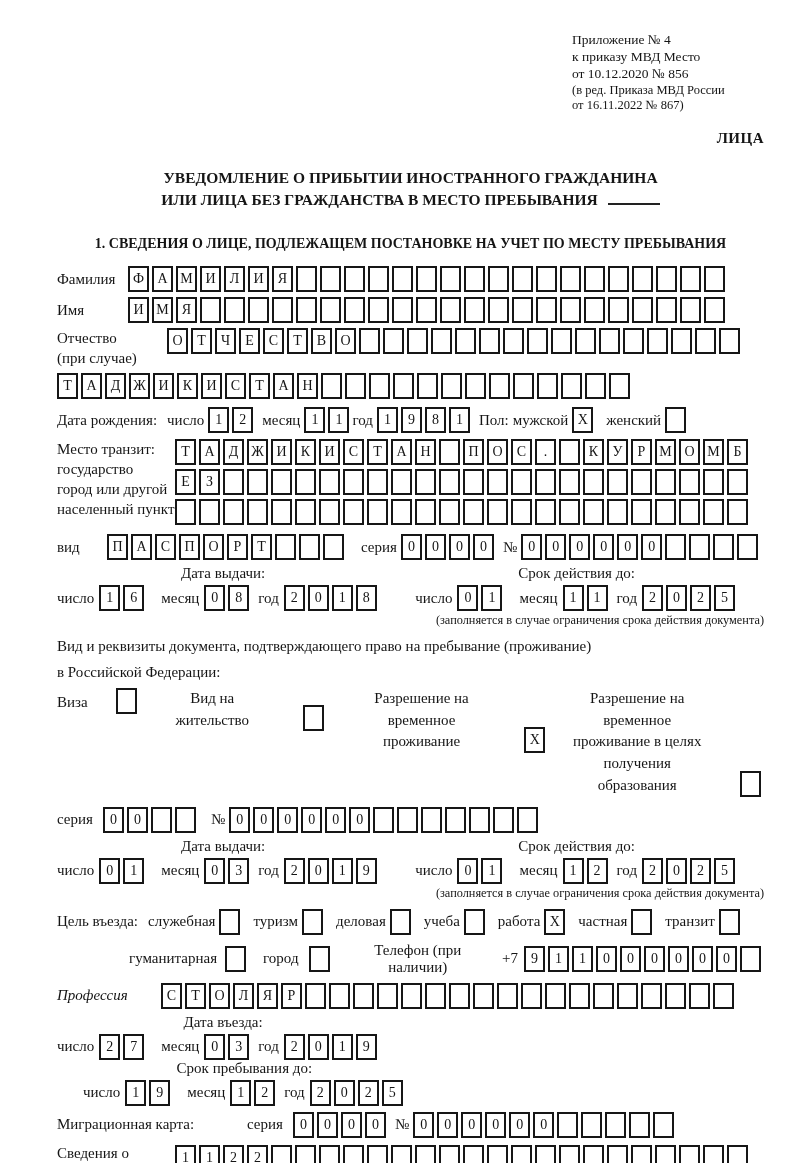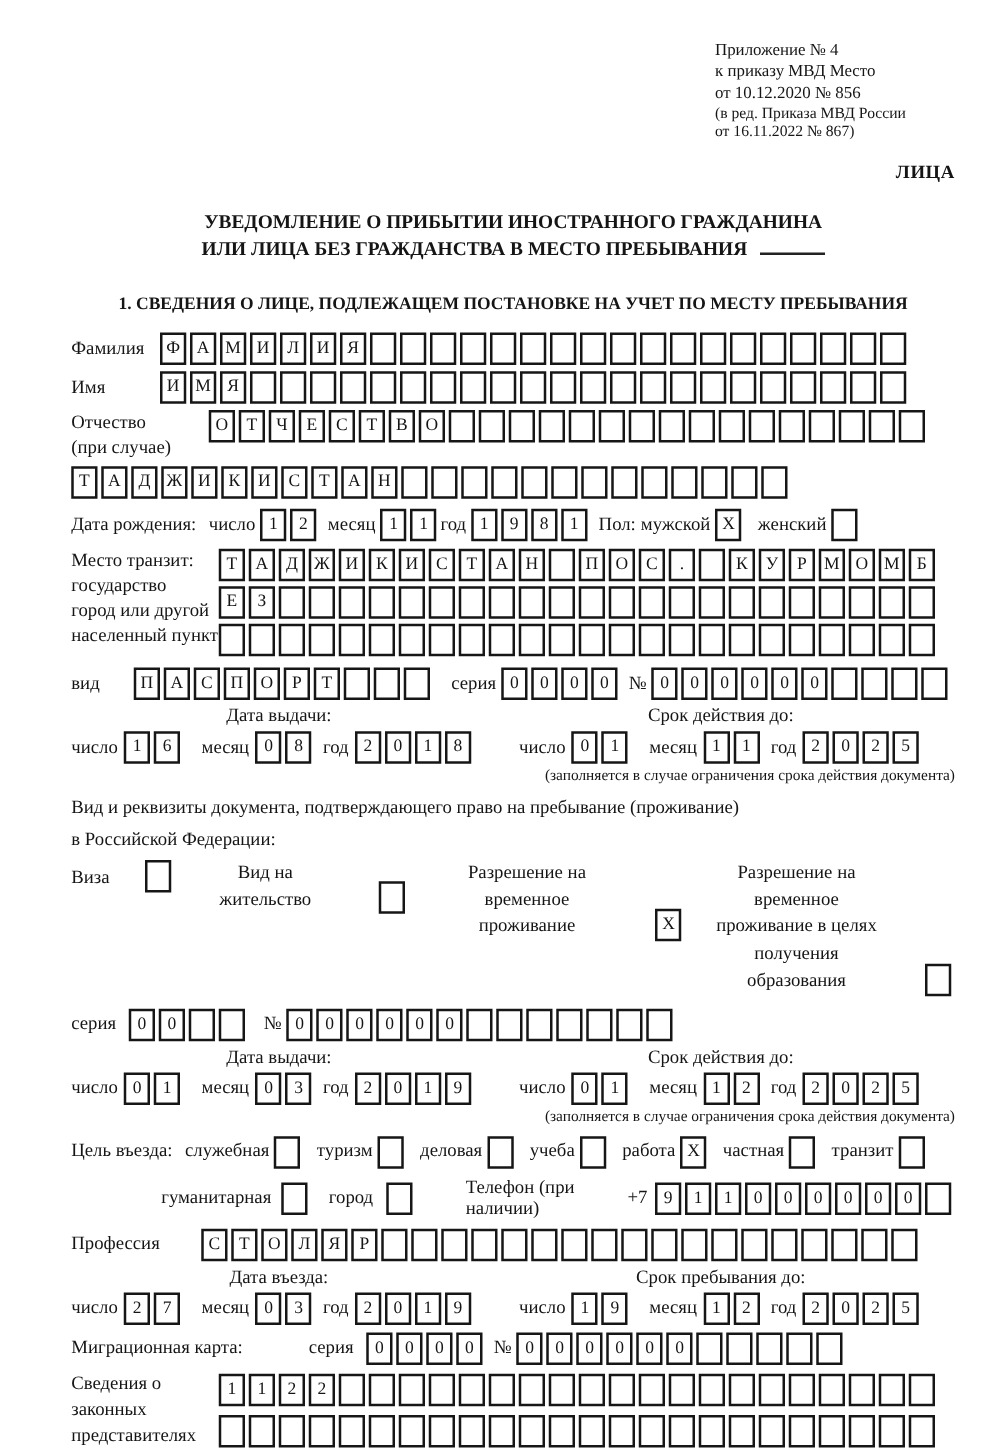--- a/index.html
+++ b/index.html
@@ -552,38 +552,38 @@
 
   <div class="purpose-row indent130">
     <span>гуманитарная</span>
     <span class="cells" style="margin-left:8px;">
         <span class="cell"></span>
       </span>
     <span style="margin-left:14px;">город</span>
     <span class="cells" style="margin-left:10px;">
         <span class="cell"></span>
       </span>
-    <span style="margin-left:40px;">Телефон (при наличии)</span>
+    <span style="margin-left:25px;text-align:center;">Телефон (при наличии)</span>
     <span style="margin-left:24px;margin-right:6px;">+7</span>
     <span class="cells">
         <span class="cell">9</span>
         <span class="cell">1</span>
         <span class="cell">1</span>
         <span class="cell">0</span>
         <span class="cell">0</span>
         <span class="cell">0</span>
         <span class="cell">0</span>
         <span class="cell">0</span>
         <span class="cell">0</span>
         <span class="cell"></span>
       </span>
   </div>
 
   <div class="row">
-    <span class="lab" style="width:104px;">Профессия</span>
+    <span class="lab" style="width:104px;font-style:italic;">Профессия</span>
     <span class="cells">
         <span class="cell">С</span>
         <span class="cell">Т</span>
         <span class="cell">О</span>
         <span class="cell">Л</span>
         <span class="cell">Я</span>
         <span class="cell">Р</span>
         <span class="cell"></span>
         <span class="cell"></span>
         <span class="cell"></span>
@@ -598,21 +598,21 @@
         <span class="cell"></span>
         <span class="cell"></span>
         <span class="cell"></span>
         <span class="cell"></span>
         <span class="cell"></span>
         <span class="cell"></span>
         <span class="cell"></span>
       </span>
   </div>
 
-  <div class="dates" style="margin-top:4px;">
+  <div class="dates" style="margin-top:4px;flex-direction:column;">
     <div class="col-l">
       <div class="dcap">Дата въезда:</div>
       <div class="dg">
         <span class="w">число</span>
         <span class="cells">
             <span class="cell">2</span>
             <span class="cell">7</span>
           </span>
         <span class="sp"></span>
         <span class="w">месяц</span>

